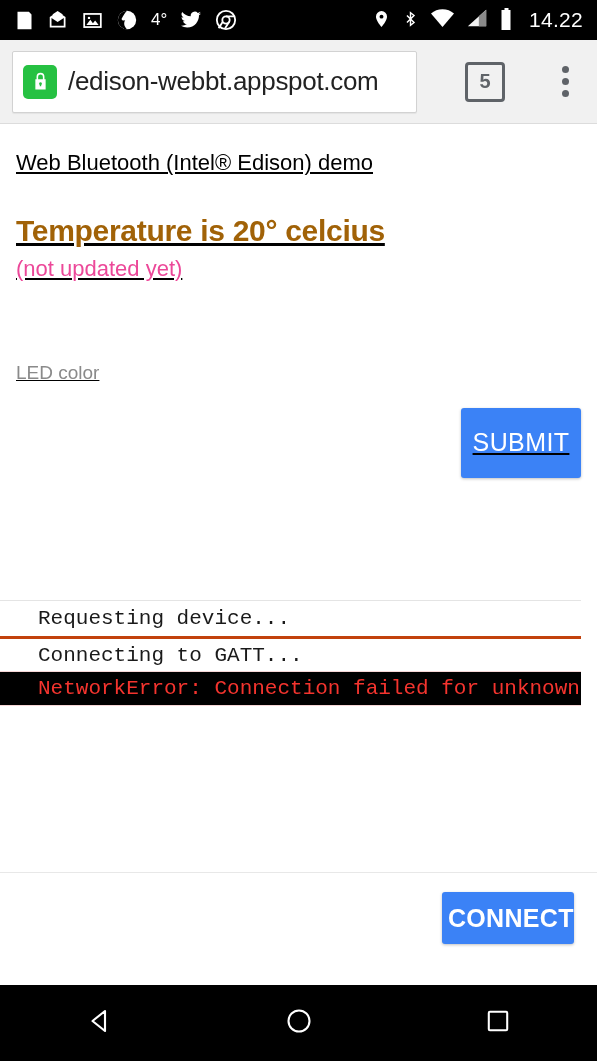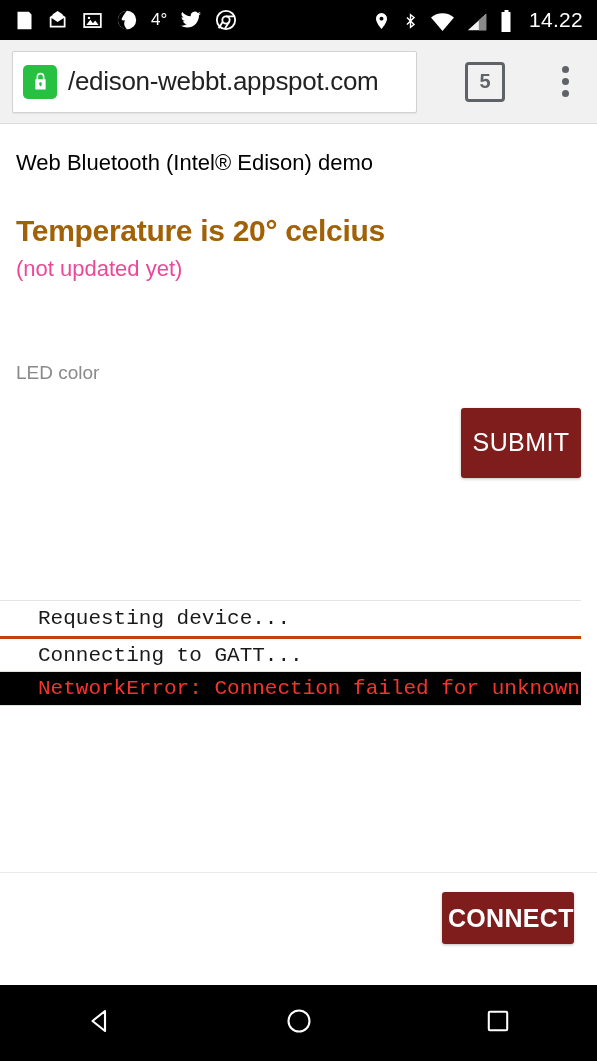--- a/index.html
+++ b/index.html
@@ -25,21 +25,21 @@
     box-sizing: border-box;
   }
   .status-left {
     display: flex;
     align-items: center;
     gap: 13px;
     flex: 1;
   }
   .status-right {
     display: flex;
-    align-items: flex-end;
+    align-items: flex-start;
     gap: 11px;
   }
   .sicon {
     display: inline-flex;
     align-items: center;
     justify-content: center;
     color: #ffffff;
   }
   .temp-text {
     color: #ffffff;
@@ -128,20 +128,21 @@
 
   
   .page {
     position: relative;
     background: #ffffff;
     height: 812px;
     box-sizing: border-box;
   }
   .page-pad {
     padding: 0 16px;
+    text-decoration: underline;
   }
   .subtitle {
     font-size: 22px;
     color: #000000;
     padding-top: 26px;
     line-height: 1.2;
   }
   .temp-heading {
     font-size: 30px;
     font-weight: bold;
@@ -177,21 +178,21 @@
     box-sizing: border-box;
   }
   .field-input::placeholder { color: #9b9b9b; }
 
   .submit-row {
     display: flex;
     justify-content: flex-end;
     margin-top: 24px;
   }
   .btn-green {
-    background: #7f1d1d;
+    background: #3b82f6;
     color: #ffffff;
     border: none;
     border-radius: 3px;
     font-family: "Liberation Sans", sans-serif;
     cursor: pointer;
     box-shadow: 0 1px 3px rgba(0,0,0,0.25);
   }
   .btn-submit {
     width: 120px;
     height: 70px;

